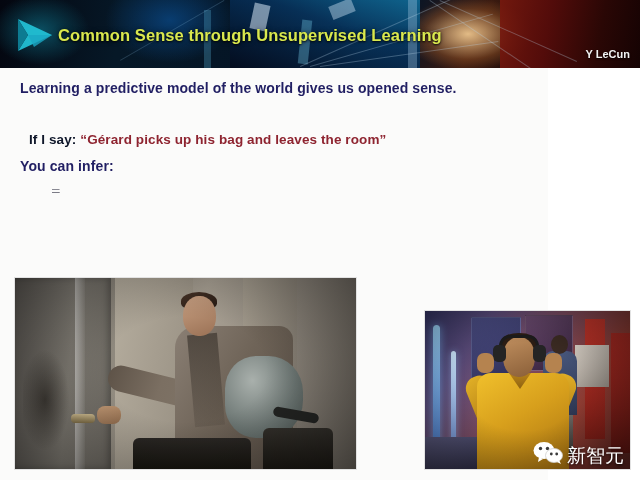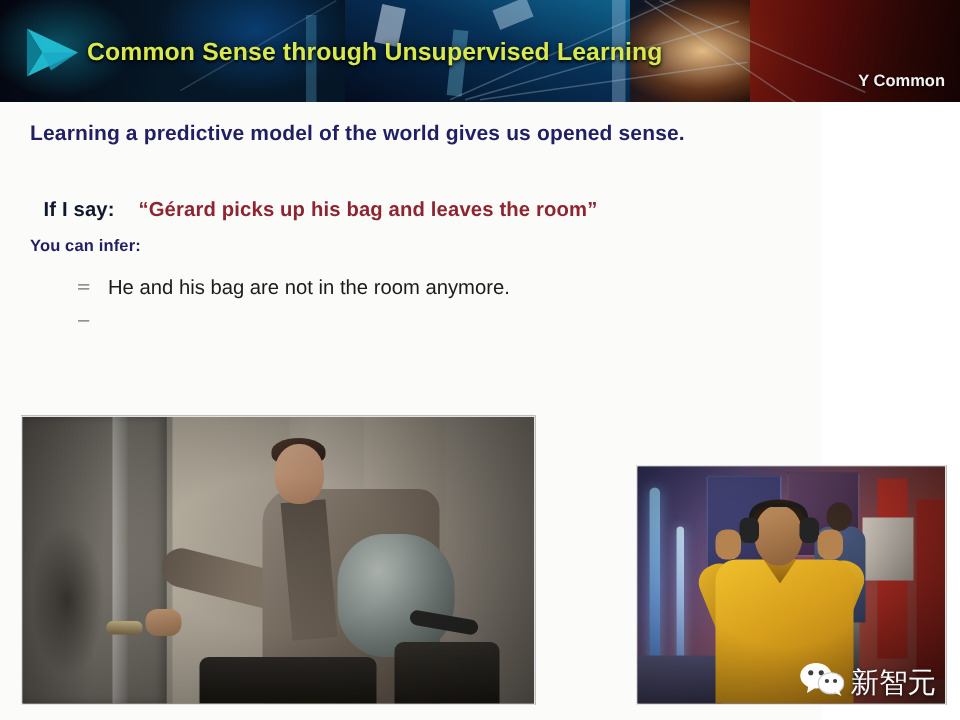--- a/index.html
+++ b/index.html
@@ -106,25 +106,25 @@
   }
   .say-line {
     position: absolute;
     left: 20px; top: 132px;
     font-size: 13.5px;
     font-weight: bold;
     letter-spacing: .1px;
     white-space: nowrap;
   }
   .say-label { color: #0f172a; margin-left: 9px; }
-  .say-quote { color: #8e2430; margin-left: 12px; }
+  .say-quote { color: #8e2430; }
   .infer-line {
     position: absolute;
     left: 20px; top: 158px;
-    font-size: 11px;
+    font-size: 14px;
     font-weight: bold;
     color: #211f63;
     letter-spacing: .1px;
   }
 
   .bullets {
     position: absolute;
     left: 52px; top: 180px;
     width: 570px;
   }
@@ -412,39 +412,38 @@
       <div class="ray" style="left:120px;top:60px;width:120px;height:1px;transform:rotate(-30deg);background:rgba(150,200,230,.22);"></div>
     </div>
 
     <svg class="hdr-arrow" viewBox="0 0 44 44">
       <polygon points="4,6 38,22 4,38 14,22" fill="#23c3d8" opacity="0.92"></polygon>
       <polygon points="4,6 14,22 4,38" fill="#0e7f96" opacity="0.95"></polygon>
       <polygon points="14,22 38,22 20,34" fill="#1aa8c4" opacity="0.8"></polygon>
     </svg>
 
     <div class="hdr-title">Common Sense through Unsupervised Learning</div>
-    <div class="hdr-author">Y Common</div>
+    <div class="hdr-author">Y LeCun</div>
   </div>
 
   <div class="lead">Learning a predictive model of the world gives us opened sense.</div>
 
   <div class="say-line">
     <span class="say-label">If I say:</span>
     <span class="say-quote">“Gérard picks up his bag and leaves the room”</span>
   </div>
 
   <div class="infer-line">You can infer:</div>
 
   <div class="bullets">
     <div class="bullet">
       <span class="dash">–</span>
     </div>
     <div class="bullet">
       <span class="dash">–</span>
-      <span>He and his bag are not in the room anymore.</span>
     </div>
     <div class="bullet">
       <span class="dash">–</span>
     </div>
   </div>
 
   <div class="photo photo-left">
     <div class="L-bg"></div>
     <div class="L-wall2"></div>
     <div class="L-wall3"></div>

